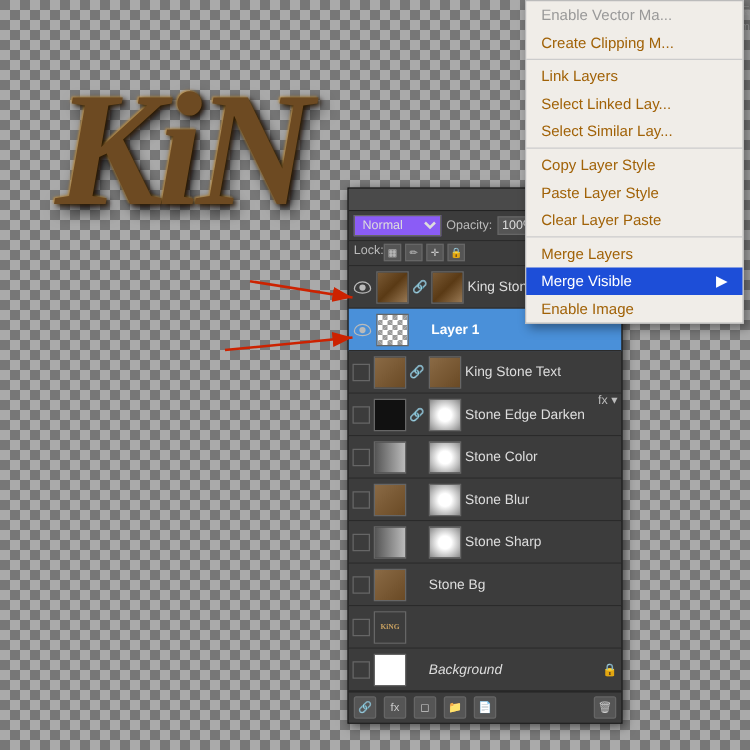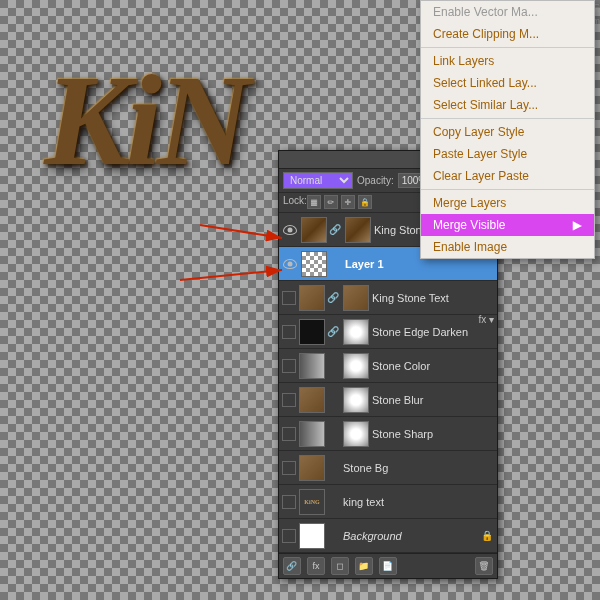--- a/index.html
+++ b/index.html
@@ -343,21 +343,21 @@
       justify-content: space-between;
       align-items: center;
     }
 
     .menu-item.disabled {
       color: #999;
       cursor: default;
     }
 
     .menu-item.active {
-      background: #d946ef;
+      background: #1d4ed8;
       color: #fff;
     }
 
     .menu-separator {
       height: 1px;
       background: #ccc;
       margin: 2px 0;
     }
 
     
@@ -552,21 +552,20 @@
   </div>
 
   <div class="layer-row">
     <div class="checkbox-placeholder"></div>
     <div class="layer-thumb">
       <div class="thumb-text" style="background:#3c3c3c;width:100%;height:100%;display:flex;align-items:center;justify-content:center;">
         <span style="font-size:6px;color:#c8a060;font-family:serif;font-weight:bold;">KiNG</span>
       </div>
     </div>
     <div class="link-icon-small"></div>
-    <span class="layer-name">king text</span>
   </div>
 
   <div class="layer-row">
     <div class="checkbox-placeholder"></div>
     <div class="layer-thumb">
       <div class="thumb-white"></div>
     </div>
     <div class="link-icon-small"></div>
     <span class="layer-name italic">Background</span>
     <span style="color:#aaa;font-size:10px;margin-left:auto;">🔒</span>

